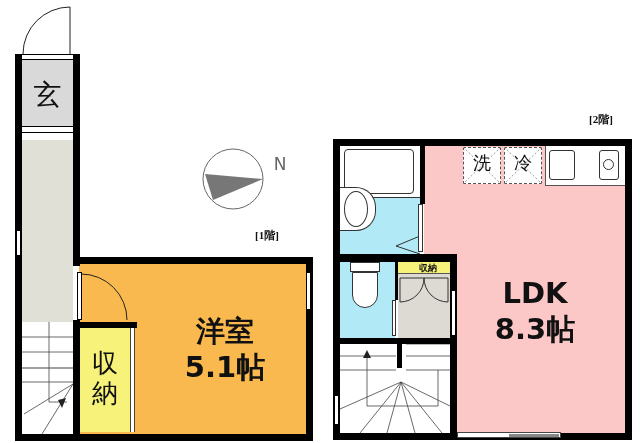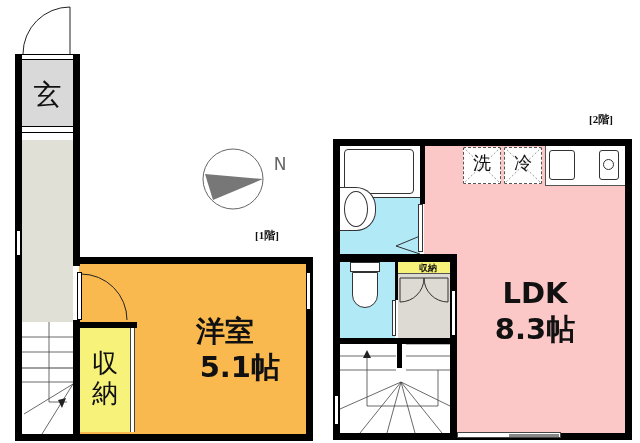--- a/index.html
+++ b/index.html
@@ -40,21 +40,21 @@
     <line x1="51" y1="62" x2="20" y2="112" stroke="#444" stroke-width="0.8"></line>
     <polygon points="44,76 40,86 36,78" fill="#222"></polygon>
   </svg>
 
   <div class="abs" style="left:79px;top:264px;width:227px;height:170px;background:#f9b94e;"></div>
   <svg style="left:79px;top:272px;" width="52" height="50">
     <path d="M2,2 A46,46 0 0 1 48,48" fill="none" stroke="#222" stroke-width="1"></path>
   </svg>
   <div class="abs" style="left:77px;top:272px;width:5px;height:48px;background:#fff;border:1px solid #000;"></div>
   <div class="lbl room-big" style="left:170px;top:316px;width:110px;">洋室</div>
-  <div class="lbl room-big" style="left:170px;top:352px;width:110px;text-align:right;">5.1帖</div>
+  <div class="lbl room-big" style="left:170px;top:352px;width:110px;">5.1帖</div>
 
   <div class="abs" style="left:80px;top:328px;width:50px;height:104px;background:#f7f27a;"></div>
   <div class="abs" style="left:130px;top:328px;width:5px;height:104px;background:#fff;border-left:1px solid #444;border-right:1px solid #444;"></div>
   <div class="lbl" style="left:80px;top:350px;width:50px;font-size:26px;">収</div>
   <div class="lbl" style="left:80px;top:380px;width:50px;font-size:26px;">納</div>
 
   <div class="wall" style="left:15px;top:54px;width:7px;height:387px;"></div>
   <div class="wall" style="left:73px;top:54px;width:7px;height:212px;"></div>
   <div class="wall" style="left:73px;top:320px;width:7px;height:121px;"></div>
   <div class="wall" style="left:73px;top:257px;width:240px;height:7px;"></div>

